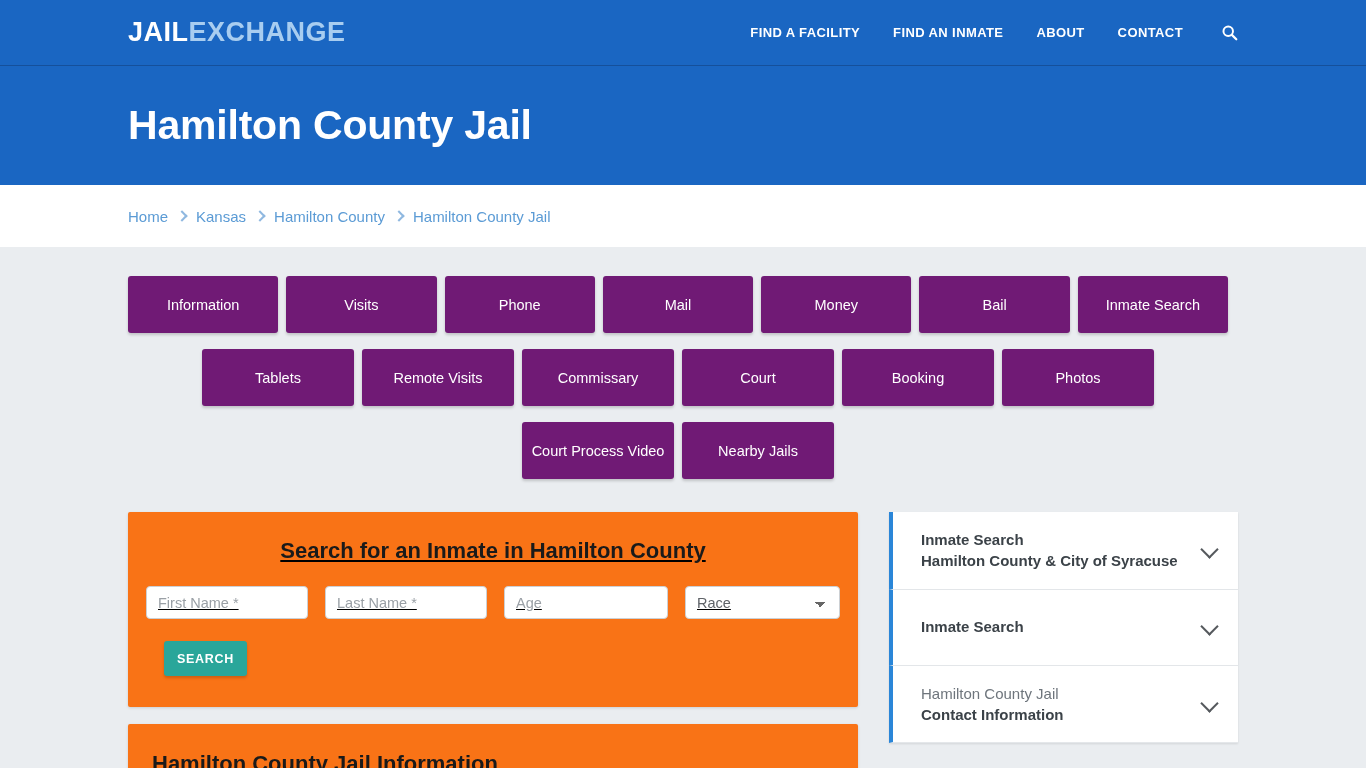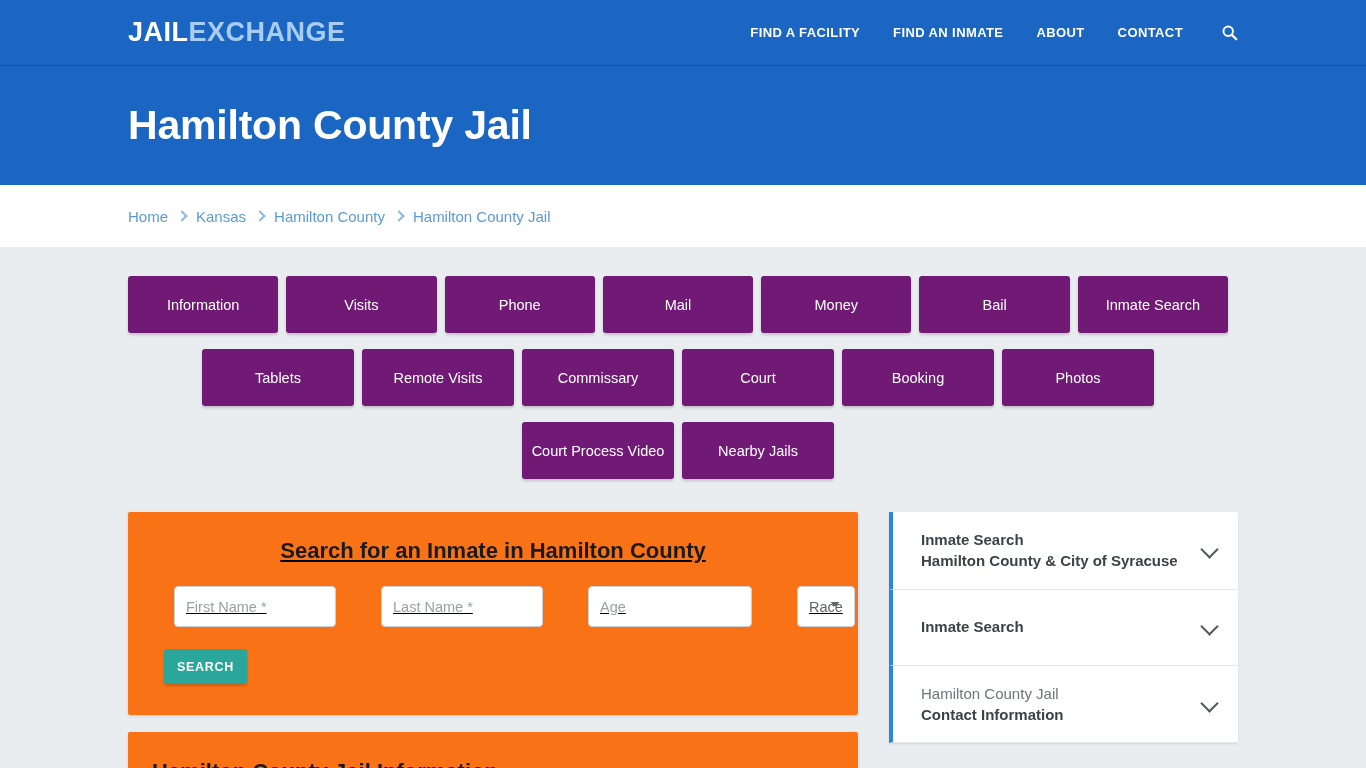--- a/index.html
+++ b/index.html
@@ -166,30 +166,29 @@
     font-weight: bold;
     color: #1a1a1a;
     margin-bottom: 22px;
   }
   .search-fields {
     display: flex;
     gap: 17px;
     padding: 0 0px;
   }
   .field {
-    height: 41px;
+    height: 33px;
     border: 1px solid #ccd0d4;
     border-radius: 4px;
     padding: 0 11px;
     font-size: 14.5px;
     color: #444;
     font-family: "Liberation Sans", sans-serif;
     background: #fff;
     outline: none;
-    margin-left: 28px;
   }
   .field::placeholder { color: #9aa0a6; }
   .field-first { width: 162px; }
   .field-last  { width: 162px; }
   .field-age   { width: 164px; }
   .field-race  {
     width: 162px;
     appearance: none;
     -webkit-appearance: none;
     background-image:

